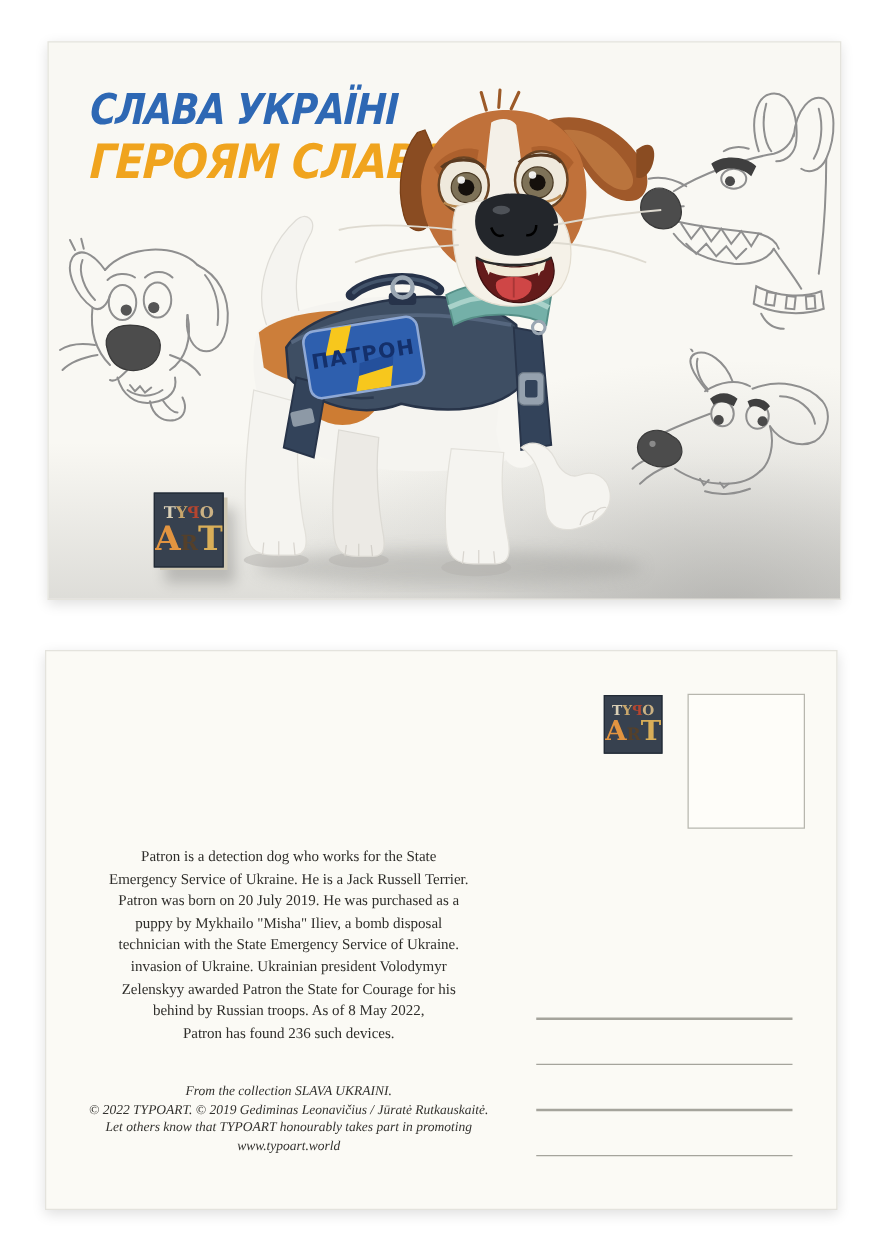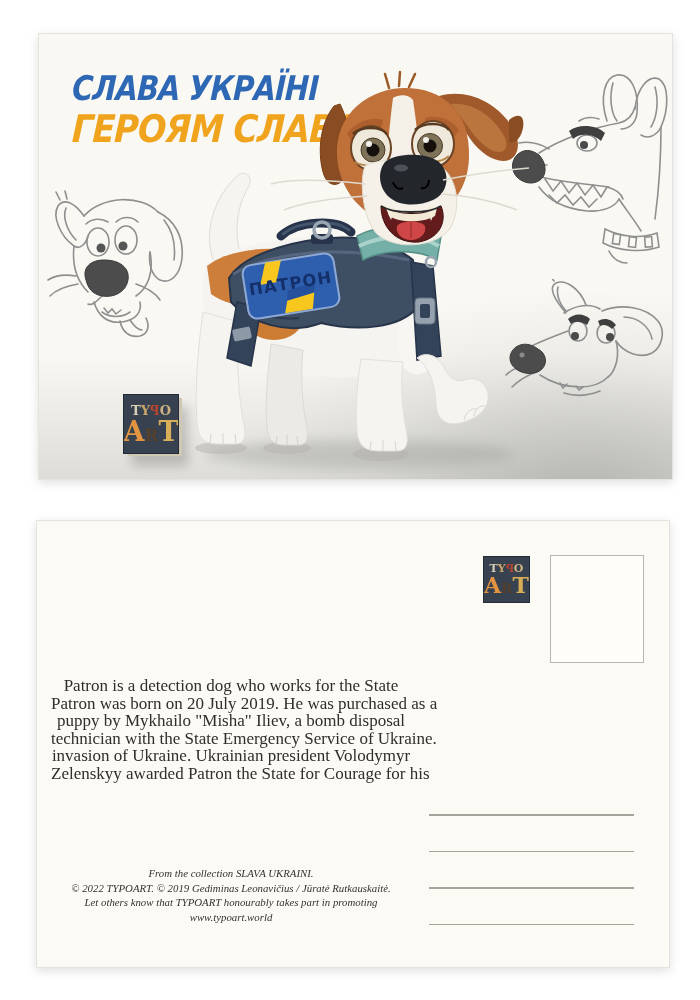--- a/index.html
+++ b/index.html
@@ -30,21 +30,21 @@
               box-shadow:4px 3px 0 -1px #cfc8b4, 9px 12px 10px rgba(0,0,0,.18);}
   .logo-back{left:446px;top:35px;width:45px;height:45px;}
   .logo-front .lrow1{font-size:13px;} .logo-front .lrow2{font-size:27px;margin-top:1px;}
   .logo-back  .lrow1{font-size:11px;} .logo-back  .lrow2{font-size:22px;}
   .lg-t0{color:#d9cfb6;} .lg-t1{color:#c8a66b;}
   .lg-t2{color:#b5452f;display:inline-block;transform:scaleX(-1);} .lg-t3{color:#cbb183;}
   .lg-b0{color:#e29440;} .lg-b1{color:#54402b;font-size:.62em;} .lg-b2{color:#d9ae58;}
 
   
   .body-text{position:absolute;left:14px;top:156px;width:360px;text-align:center;
-             font-family:"Liberation Serif",serif;font-size:17px;line-height:17.6px;
+             font-family:"Liberation Serif",serif;font-size:12px;line-height:17.6px;
              color:#2f2e2b;}
   .body-line{white-space:nowrap;}
   .footer-text{position:absolute;left:14px;top:345px;width:360px;text-align:center;
                font-family:"Liberation Serif",serif;font-size:10.8px;line-height:14.6px;
                color:#33322f;}
   .footer-line{white-space:nowrap;font-style:italic;}
   .stamp-box{position:absolute;left:513px;top:34px;width:94px;height:108px;
              background:#fefdf9;border:1px solid #b7b6ae;box-sizing:border-box;}
   .address-lines{position:absolute;left:392px;top:293px;width:205px;}
   .address-line{height:1.5px;background:#a5a49c;margin-bottom:35px;}
@@ -292,25 +292,28 @@
           <span class="lg-b lg-b0">A</span>
           <span class="lg-b lg-b1">R</span>
           <span class="lg-b lg-b2">T</span>
         </div>
     </div>
 
     <div class="stamp-box"></div>
 
     <div class="body-text">
         <div class="body-line">Patron is a detection dog who works for the State</div>
+        <div class="body-line">Emergency Service of Ukraine. He is a Jack Russell Terrier.</div>
         <div class="body-line">Patron was born on 20 July 2019. He was purchased as a</div>
         <div class="body-line">puppy by Mykhailo "Misha" Iliev, a bomb disposal</div>
         <div class="body-line">technician with the State Emergency Service of Ukraine.</div>
         <div class="body-line">invasion of Ukraine. Ukrainian president Volodymyr</div>
         <div class="body-line">Zelenskyy awarded Patron the State for Courage for his</div>
+        <div class="body-line">behind by Russian troops. As of 8 May 2022,</div>
+        <div class="body-line">Patron has found 236 such devices.</div>
       </div>
 
     <div class="footer-text">
         <div class="footer-line">From the collection SLAVA UKRAINI.</div>
         <div class="footer-line">© 2022 TYPOART. © 2019 Gediminas Leonavičius / Jūratė Rutkauskaitė.</div>
         <div class="footer-line">Let others know that TYPOART honourably takes part in promoting</div>
         <div class="footer-line">www.typoart.world</div>
       </div>
 
     <div class="address-lines">

